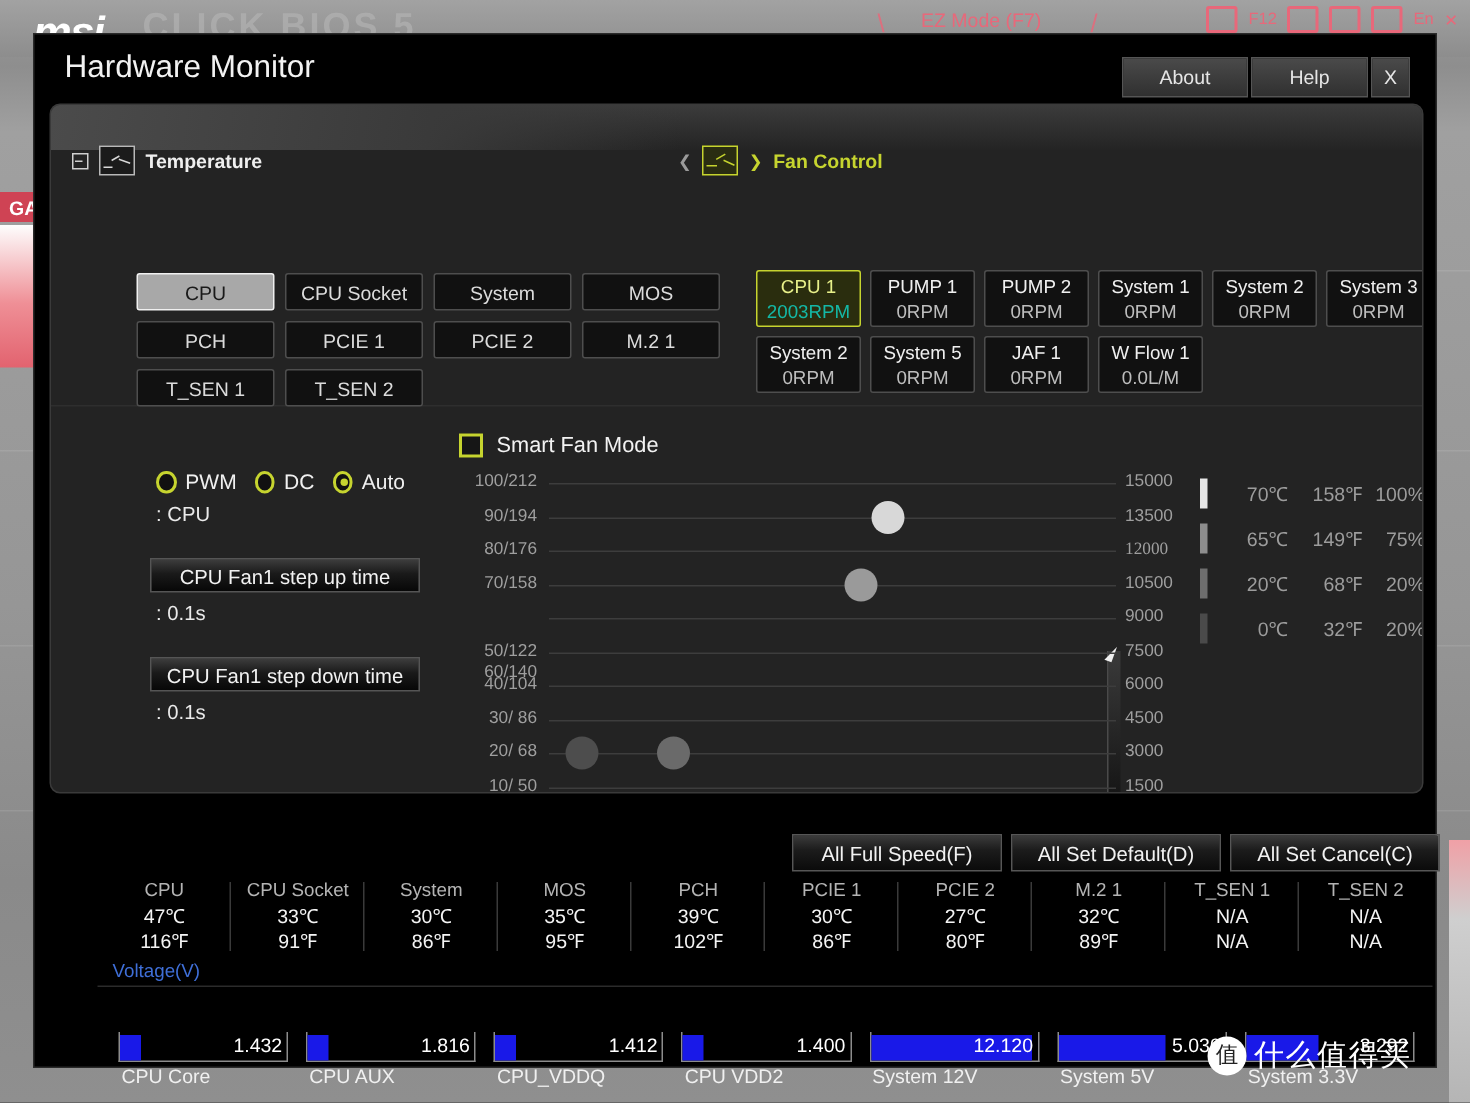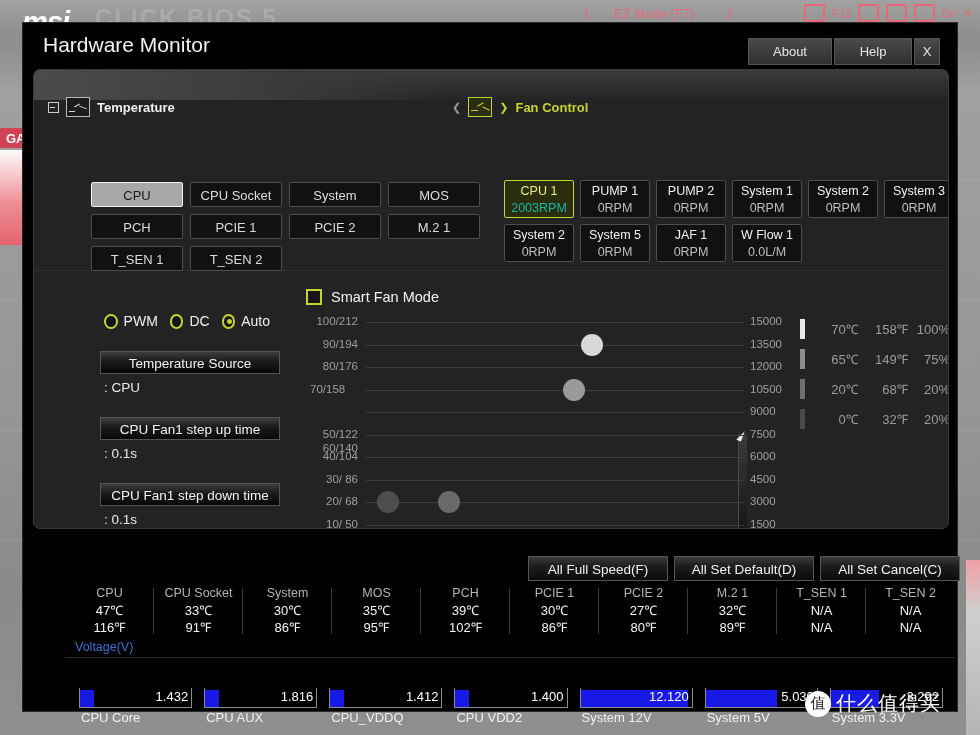--- a/index.html
+++ b/index.html
@@ -308,21 +308,20 @@
     <div id="left-ctl">
       <div id="radios">
           <span class="radio"></span>
           <span class="rlabel">PWM</span>
           <span class="radio"></span>
           <span class="rlabel">DC</span>
           <span class="radio on"></span>
           <span class="rlabel">Auto</span>
         </div>
       <div id="fields">
-          <div class="field-btn">Temperature Source</div>
           <div class="field-val">: CPU</div>
           <div class="field-btn">CPU Fan1 step up time</div>
           <div class="field-val">: 0.1s</div>
           <div class="field-btn">CPU Fan1 step down time</div>
           <div class="field-val">: 0.1s</div>
         </div>
     </div>
 
     <div id="smart-row">
       <span id="smart-box"></span>
@@ -335,22 +334,22 @@
       </div>
       <div id="cursor"></div>
     <div class="ylab" style="top: 1px; right: 440px; left: 0px; text-align: right;">100/212</div>
         <div class="gridline" style="top: 8px;"></div>
         <div class="rlab" style="top: 1px;">15000</div>
         <div class="ylab" style="top: 23.5px; right: 440px; left: 0px; text-align: right;">90/194</div>
         <div class="gridline" style="top: 30.5px;"></div>
         <div class="rlab" style="top: 23.5px;">13500</div>
         <div class="ylab" style="top: 46px; right: 440px; left: 0px; text-align: right;">80/176</div>
         <div class="gridline" style="top: 53px;"></div>
-        <div class="rlab" style="top: 46px;">12000</div>
-        <div class="ylab" style="top: 68.5px; right: 440px; left: 12px; ">70/158</div>
+        <div class="rlab" style="top: 46px; font-family: Liberation Serif, serif;">12000</div>
+        <div class="ylab" style="top: 68.5px; right: 440px; left: 0px; text-align: right;">70/158</div>
         <div class="gridline" style="top: 75.5px;"></div>
         <div class="rlab" style="top: 68.5px;">10500</div>
         <div class="ylab" style="top: 91px; right: 440px; left: 0px; text-align: right; margin-top: 37px;">60/140</div>
         <div class="gridline" style="top: 98px;"></div>
         <div class="rlab" style="top: 91px;">9000</div>
         <div class="ylab" style="top: 113.5px; right: 440px; left: 0px; text-align: right;">50/122</div>
         <div class="gridline" style="top: 120.5px;"></div>
         <div class="rlab" style="top: 113.5px;">7500</div>
         <div class="ylab" style="top: 136px; right: 440px; left: 0px; text-align: right;">40/104</div>
         <div class="gridline" style="top: 143px;"></div>

